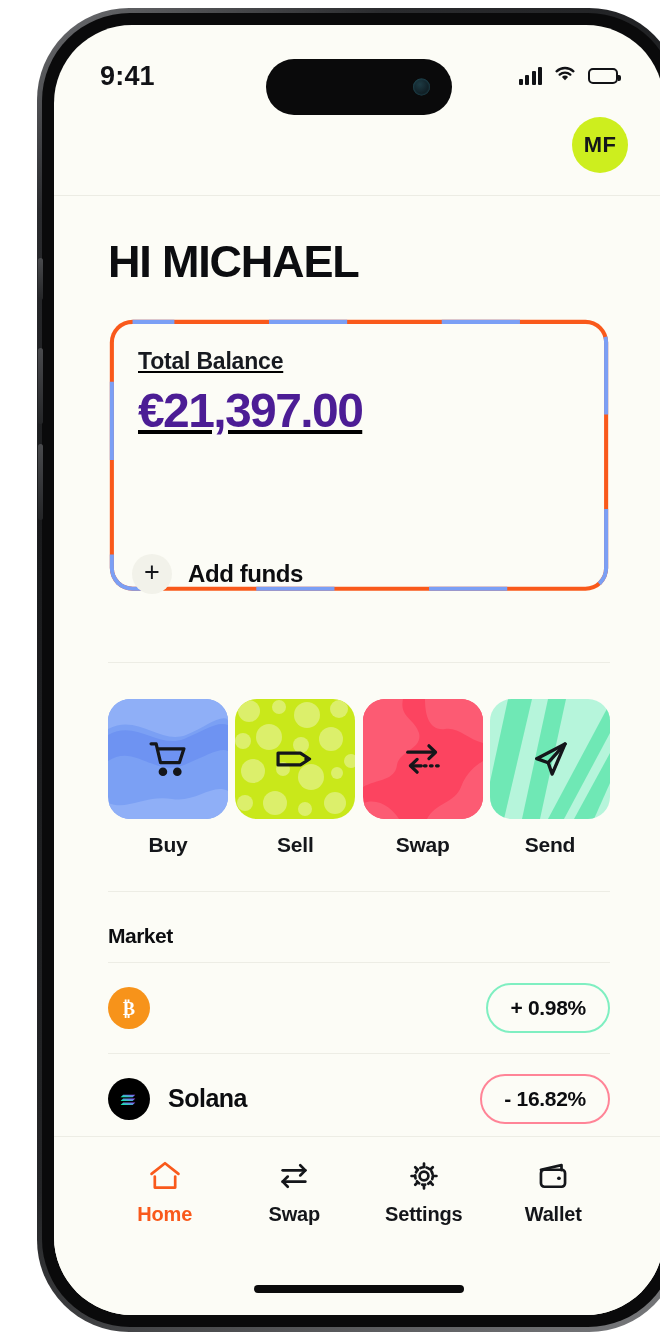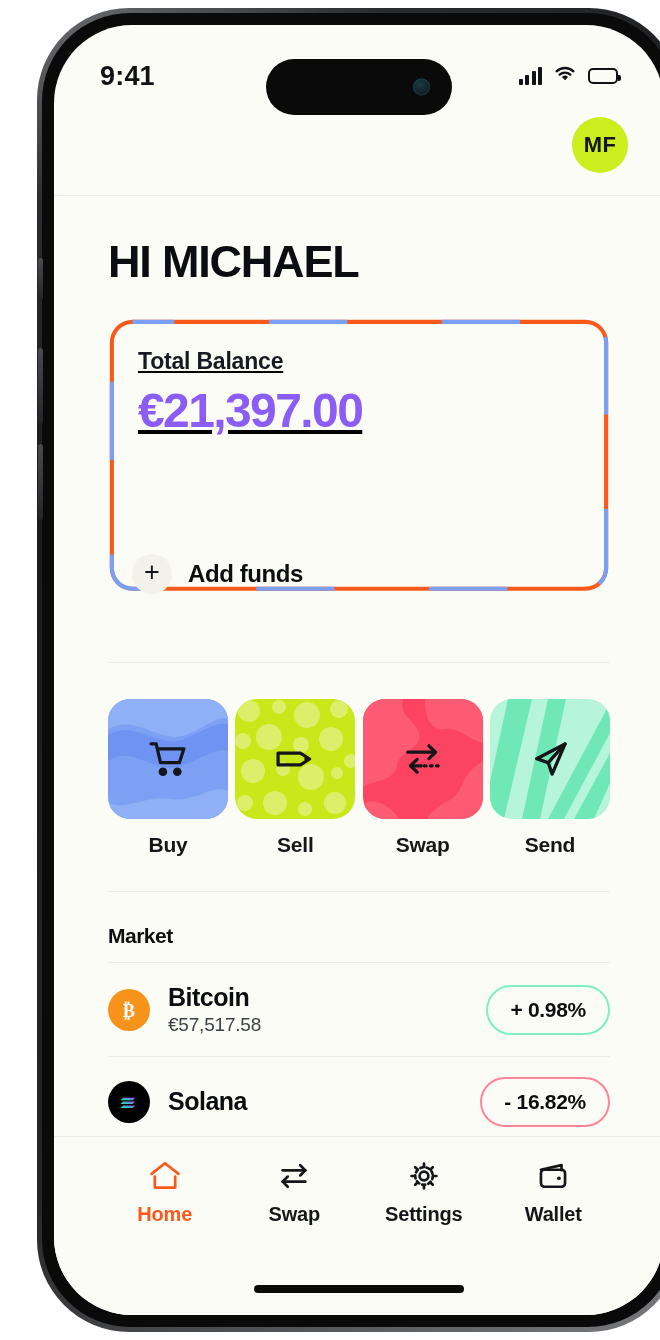--- a/index.html
+++ b/index.html
@@ -102,21 +102,21 @@
     position:relative; height:302px; border-radius:26px;
     background:#FCFCF6; padding:30px 30px 0;text-decoration:underline;
   }
   #balance-card .dash-border {
     position:absolute; inset:0; border-radius:26px; pointer-events:none;
   }
   #balance-label {
     font-size:23px; font-weight:600; color:#171a20; letter-spacing:-.2px;
   }
   #balance-amount {
-    font-size:48px; font-weight:800; color:#8b5cf6;
+    font-size:48px; font-weight:800; color:#4c1d95;
     letter-spacing:-1.6px; margin-top:8px;
   }
   #add-funds {
     position:absolute; left:24px; bottom:26px;
     display:flex; align-items:center; gap:16px;
   }
   #add-funds-icon {
     width:40px; height:40px; border-radius:50%; background:#F2F2EA;
     display:flex; align-items:center; justify-content:center;
     font-size:27px; font-weight:400; color:#14161a; line-height:1; padding-bottom:3px;
@@ -339,24 +339,20 @@
         <div class="rule" id="rule-2"></div>
 
         <div id="market-title">Market</div>
 
         <div class="market-row">
           <span class="coin-icon" style="background:#F7931A">
             <svg width="26" height="26" viewBox="0 0 24 24">
               <text x="12" y="18" text-anchor="middle" font-family="'Liberation Serif',serif" font-size="17" font-weight="700" fill="#fff">₿</text>
             </svg>
           </span>
-          <span class="coin-meta">
-            <span class="coin-name">Bitcoin</span>
-            <span class="coin-price">€57,517.58</span>
-          </span>
           <span class="coin-change change-up">+ 0.98%</span>
         </div>
 
 
         <div class="market-row">
           <span class="coin-icon" style="background:#000">
             <svg width="26" height="26" viewBox="0 0 24 24">
               <defs>
                 <linearGradient id="solg" x1="0" y1="1" x2="1" y2="0">
                   <stop offset="0%" stop-color="#00FFA3"></stop>

